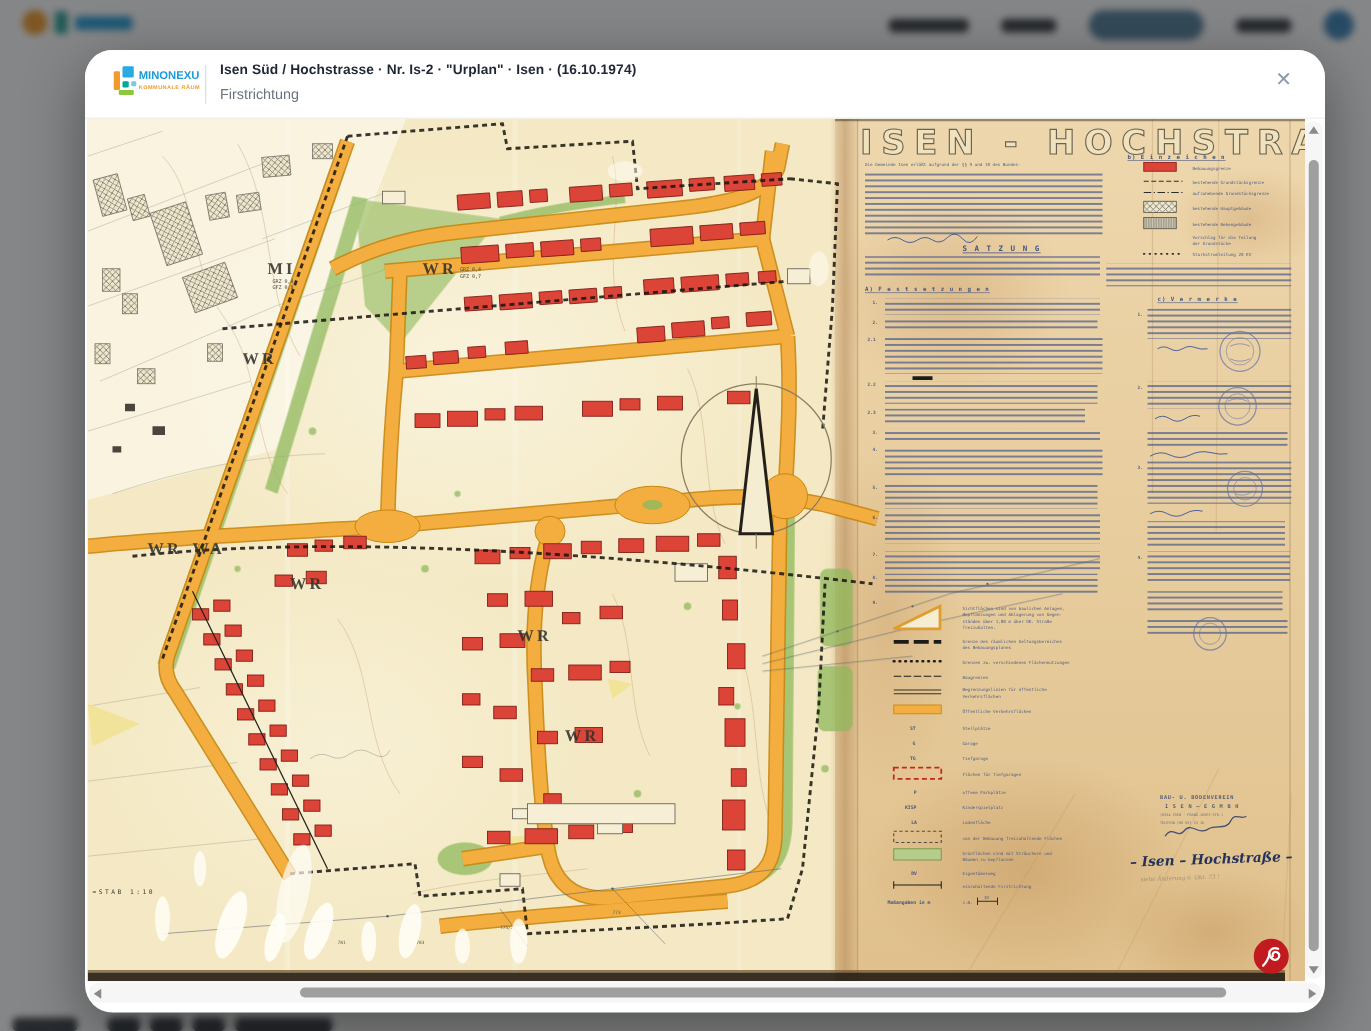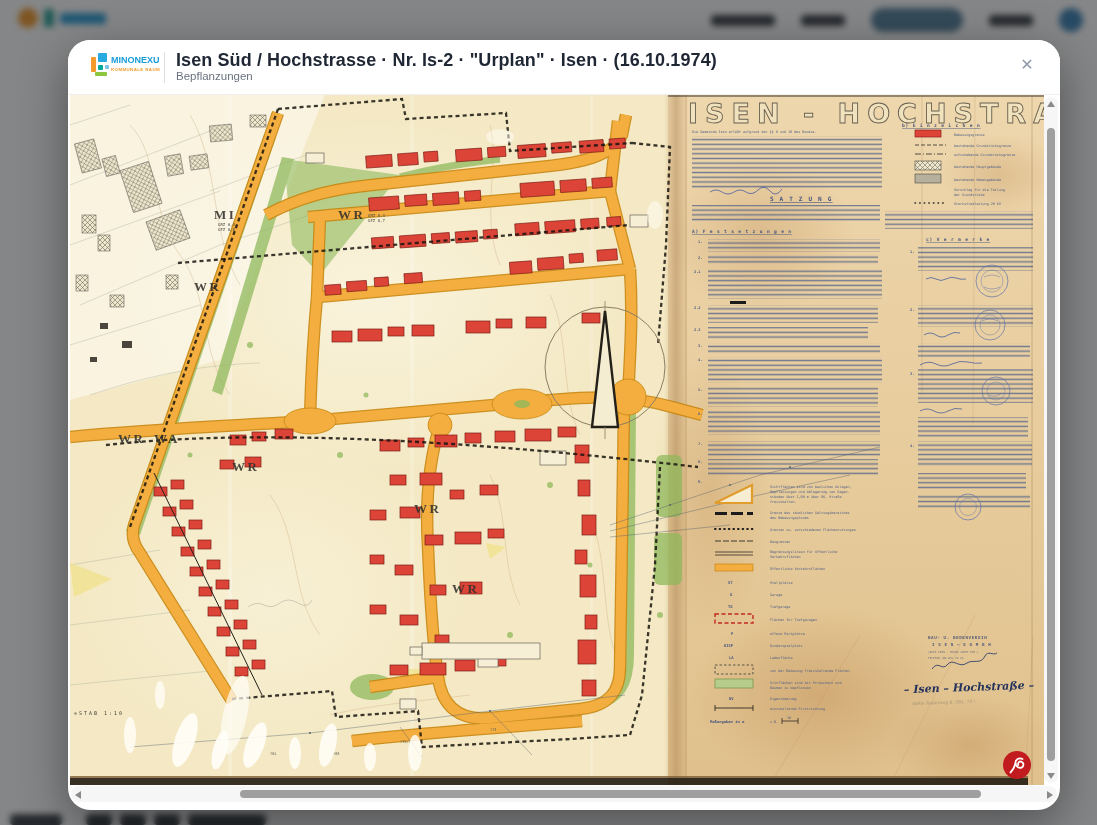--- a/index.html
+++ b/index.html
@@ -21,21 +21,21 @@
 
   
   .overlay { position:absolute; inset:0; background:rgba(22,23,25,.52); backdrop-filter:blur(3px); }
 
   
   .modal { position:absolute; left:68px; top:40px; width:992px; height:770px; background:#fff; border-radius:22px; box-shadow:0 14px 48px rgba(0,0,0,.4); overflow:hidden; }
   .modal-header { position:absolute; left:0; top:0; width:100%; height:55px; background:#fff; border-bottom:1px solid #efefef; }
   .mlogo { position:absolute; left:22px; top:9px; width:70px; height:37px; }
   .mlogo svg { display:block; }
   .hdr-divider { position:absolute; left:96px; top:12px; width:1px; height:31px; background:#dcdfe3; }
-  .hdr-title { position:absolute; left:108px; top:10px; font-size:18px; font-weight:700; color:#1f2734; letter-spacing:.1px; white-space:nowrap; }
+  .hdr-title { position:absolute; left:108px; top:10px; font-size:11px; font-weight:700; color:#1f2734; letter-spacing:.1px; white-space:nowrap; }
   .hdr-sub { position:absolute; left:108px; top:30px; font-size:11.5px; color:#6b7380; }
   .close-btn { position:absolute; right:22px; top:14px; width:22px; height:22px; border:none; background:none; color:#8e99ab; font-size:16px; line-height:22px; text-align:center; cursor:pointer; padding:0; }
 
   
   .viewer { position:absolute; left:2px; top:55px; width:974px; height:690px; overflow:hidden; background:#f4e9c4; }
   .viewer svg { display:block; }
   .pdf-badge { position:absolute; left:932px; top:655px; width:30px; height:30px; cursor:pointer; }
 
   
   .vscroll { position:absolute; right:2px; top:57px; width:14px; height:686px; background:#f6f6f6; border-radius:7px; }
@@ -116,21 +116,21 @@
             <rect x="8" y="16" width="5" height="5" rx="1" fill="#00a99d"></rect>
             <rect x="15" y="16" width="4" height="4" rx="1" fill="#7fc4e8"></rect>
             <rect x="5" y="23" width="12" height="4" rx="1" fill="#8dc63f"></rect>
           </g>
           <text x="21" y="14" font-family="Liberation Sans,sans-serif" font-size="9" font-weight="700" fill="#1a9cd8">MINONEXUS</text>
           <text x="21" y="22" font-family="Liberation Sans,sans-serif" font-size="4.4" font-weight="700" fill="#f29a2e" letter-spacing="0.4">KOMMUNALE RÄUME</text>
         </svg>
       </div>
       <div class="hdr-divider"></div>
       <div class="hdr-title">Isen Süd / Hochstrasse · Nr. Is-2 · "Urplan" · Isen · (16.10.1974)</div>
-      <div class="hdr-sub">Bepflanzungen</div>
+      <div class="hdr-sub">Firstrichtung</div>
       <button class="close-btn">✕</button>
     </div>
 
     <div class="viewer">
       <svg width="974" height="690" viewBox="0 0 974 690">
         <defs>
           <pattern id="xhatch" width="5" height="5" patternUnits="userSpaceOnUse">
             <rect width="5" height="5" fill="#efe7cc"></rect>
             <path d="M0,5 L5,0 M0,0 L5,5" stroke="#6f6b60" stroke-width=".6"></path>
           </pattern>

